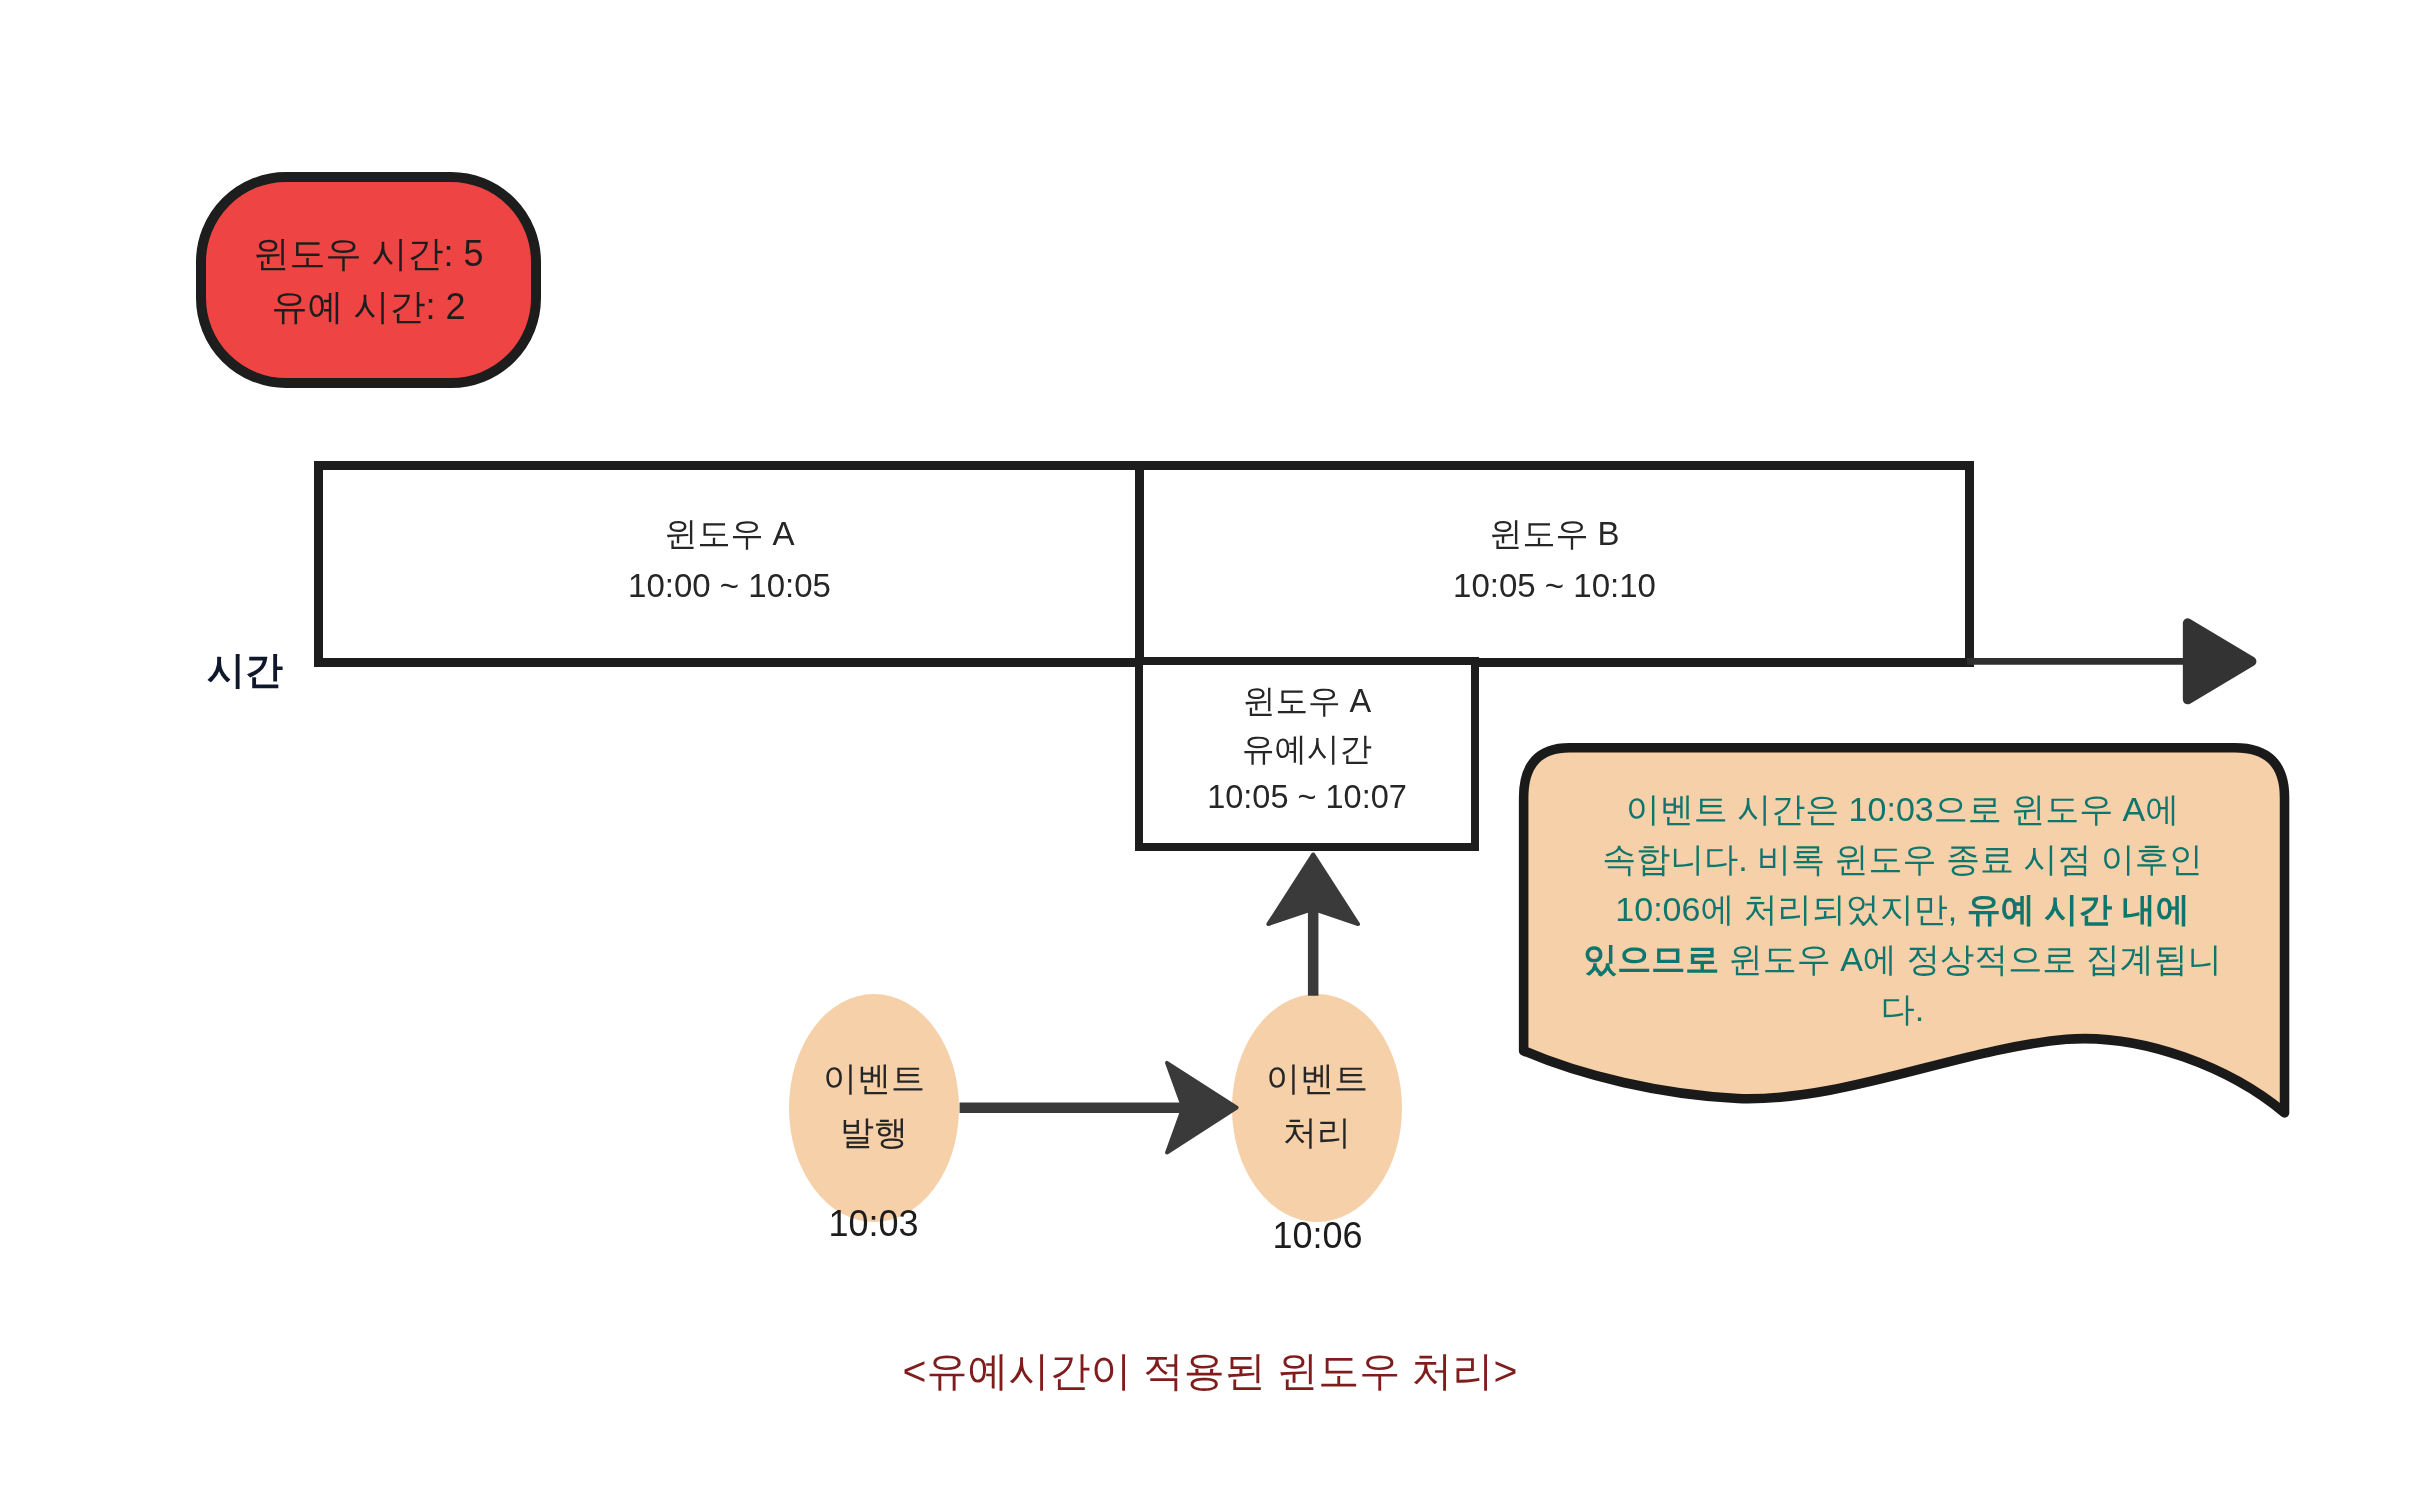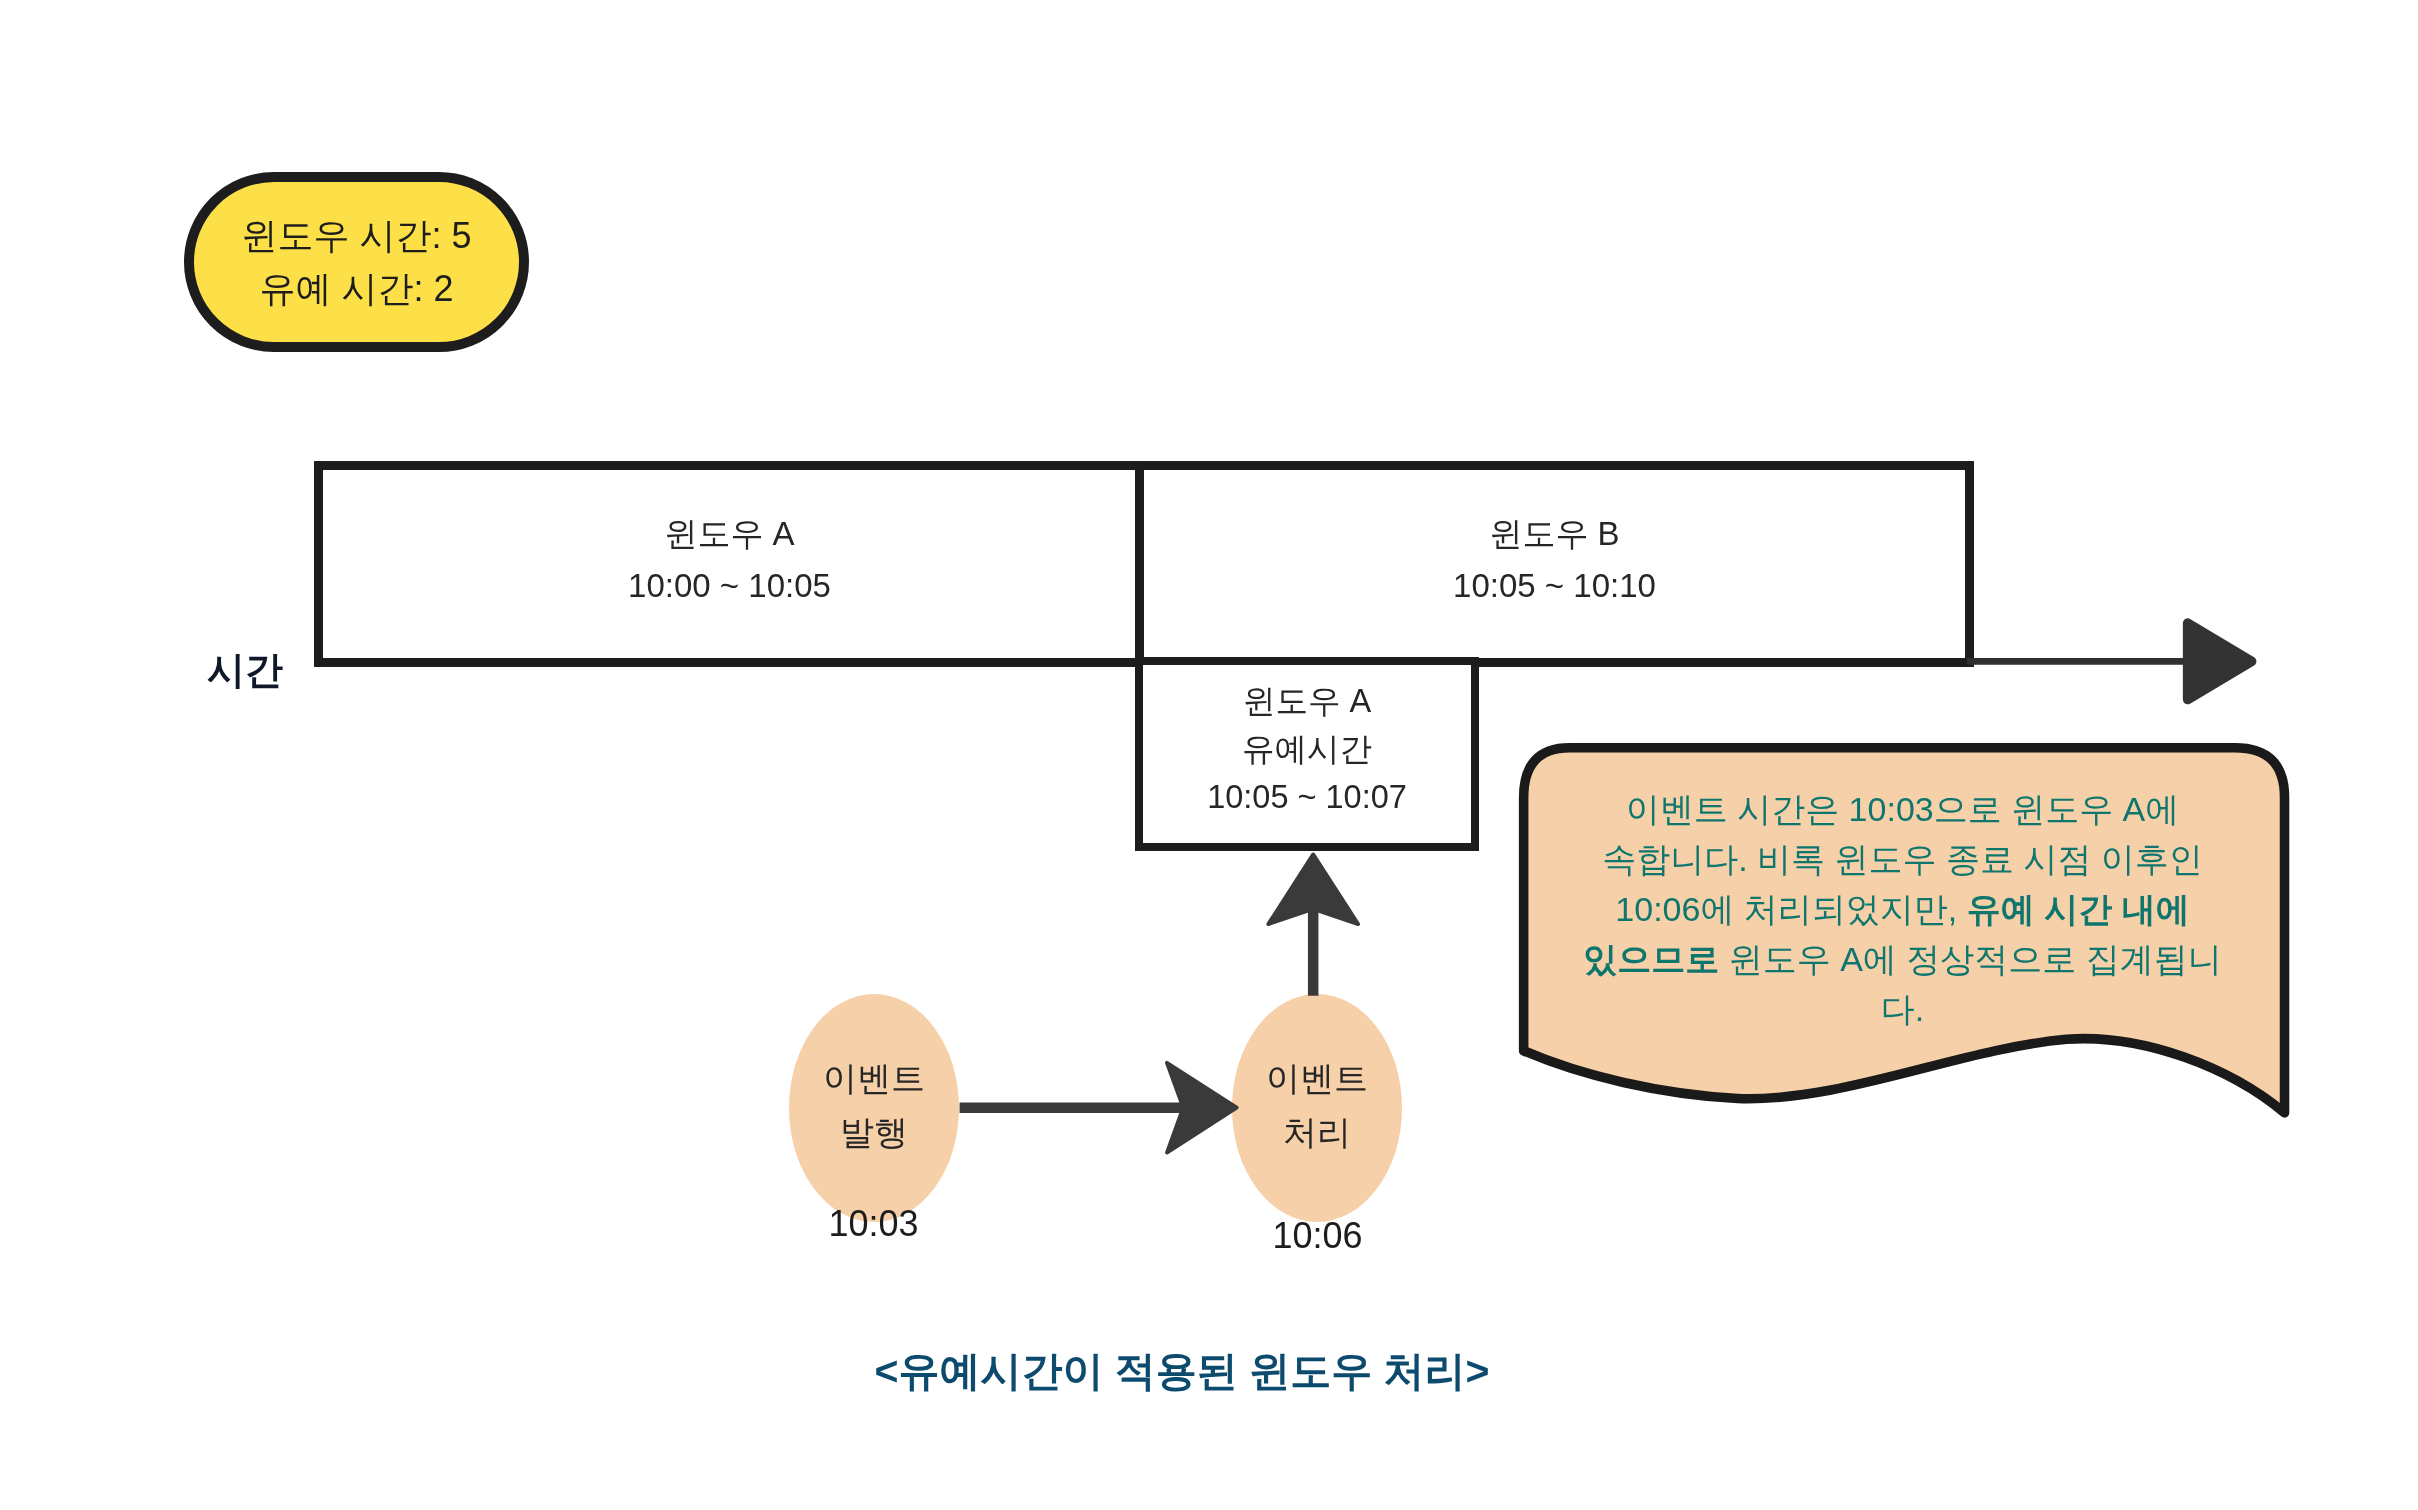--- a/index.html
+++ b/index.html
@@ -2,24 +2,24 @@
 <html><head>
 <meta charset="utf-8">
 <style>
   html,body{margin:0;padding:0;background:#ffffff;}
   .canvas{
     position:relative;width:2418px;height:1510px;background:#ffffff;overflow:hidden;
     font-family:"Liberation Sans","DejaVu Sans",sans-serif;color:#222222;
   }
   
   .pill{
-    position:absolute;left:184px;top:172px;width:345px;height:180px;
+    position:absolute;left:196px;top:172px;width:345px;height:216px;
     box-sizing:border-box;border:10.5px solid #1d1d1d;border-radius:90px;
     display:flex;flex-direction:column;align-items:center;justify-content:center;
-    font-size:36px;font-weight:500;line-height:53px;color:#1d1d1d;background:#fde047;
+    font-size:36px;font-weight:500;line-height:53px;color:#1d1d1d;background:#ef4444;
   }
   
   .axis-label{
     position:absolute;left:187px;top:647px;width:96px;text-align:right;
     font-size:38px;font-weight:700;color:#0f172a;line-height:46px;
   }
   
   .win{
     position:absolute;top:461px;height:206px;box-sizing:border-box;
     border:9.6px solid #1d1d1d;background:#ffffff;
@@ -52,22 +52,22 @@
   }
   .pub{left:789px;top:994px;}
   .proc{left:1232px;top:994px;}
   .time{
     position:absolute;width:191px;text-align:center;font-size:36px;color:#1d1d1d;line-height:44px;
   }
   .t1{left:778px;top:1202px;}
   .t2{left:1222px;top:1214px;}
   
   .caption{
-    position:absolute;left:704px;top:1346px;width:956px;text-align:center;
-    font-size:41px;font-weight:700;color:#0c4a6e;line-height:50px;
+    position:absolute;left:732px;top:1346px;width:956px;text-align:center;
+    font-size:41px;font-weight:400;color:#7f1d1d;line-height:50px;
   }
 </style>
 </head>
 <body>
 
 <div class="canvas">
 
   <div class="pill">
     <div>윈도우 시간: 5</div>
     <div>유예 시간: 2</div>

